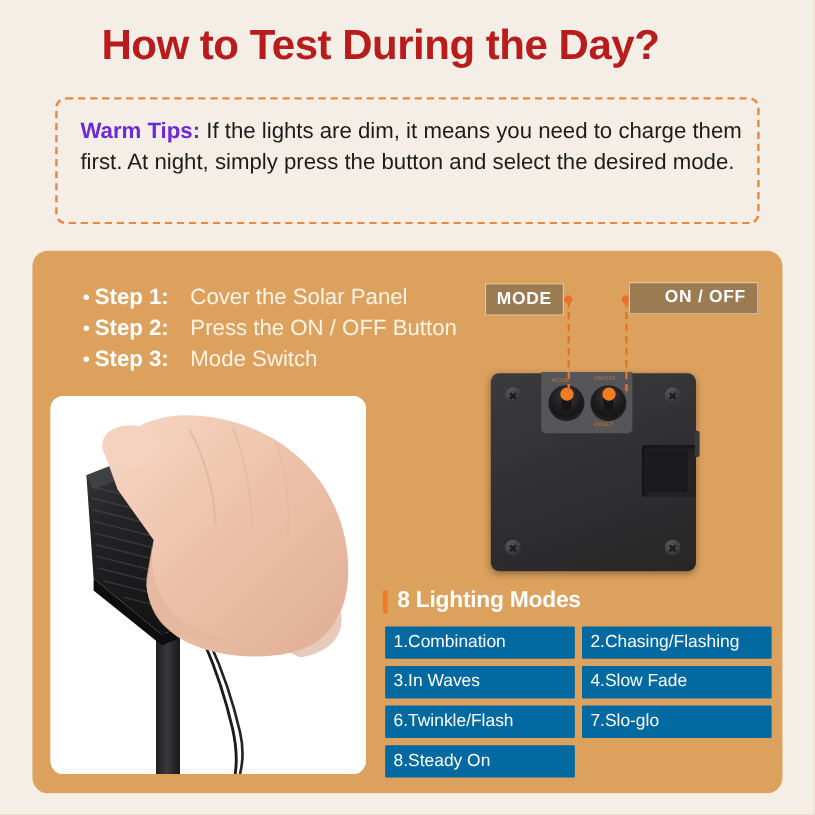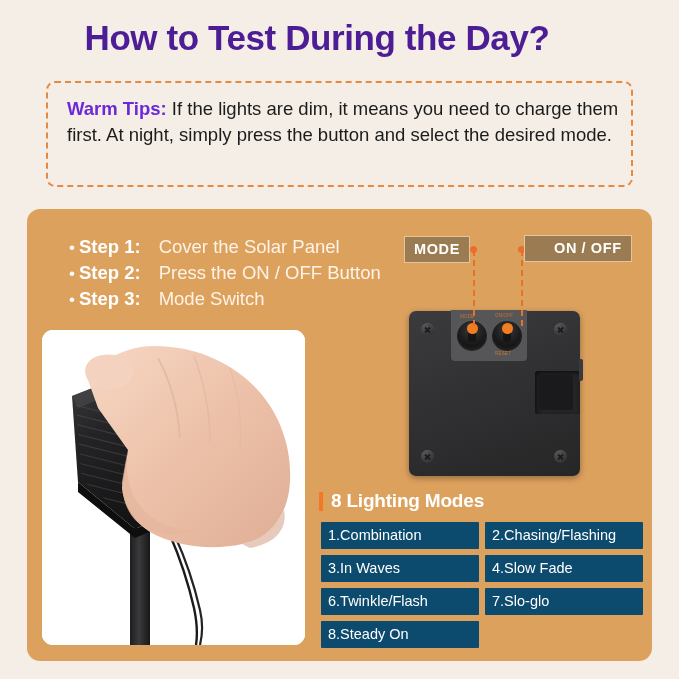--- a/index.html
+++ b/index.html
@@ -17,21 +17,21 @@
 
   
   .page-title {
     position: absolute;
     left: 0;
     top: 18px;
     width: 634px;
     text-align: center;
     font-size: 35px;
     font-weight: bold;
-    color: #4c1d95;
+    color: #b91c1c;
     letter-spacing: -0.4px;
     white-space: nowrap;
   }
 
   
   .tips-box {
     position: absolute;
     left: 46px;
     top: 81px;
     width: 587px;
@@ -298,21 +298,21 @@
   .modes-grid {
     position: absolute;
     left: 294px;
     top: 313px;
     width: 322px;
     display: grid;
     grid-template-columns: 1fr 1fr;
     gap: 6px 6px;
   }
   .mode-cell {
-    background: #0c4a6e;
+    background: #0369a1;
     color: #ffffff;
     font-size: 14.5px;
     padding: 5px 7px 6px 7px;
     box-sizing: border-box;
     border-radius: 1px;
     white-space: nowrap;
     overflow: hidden;
   }
 </style>
 </head>

